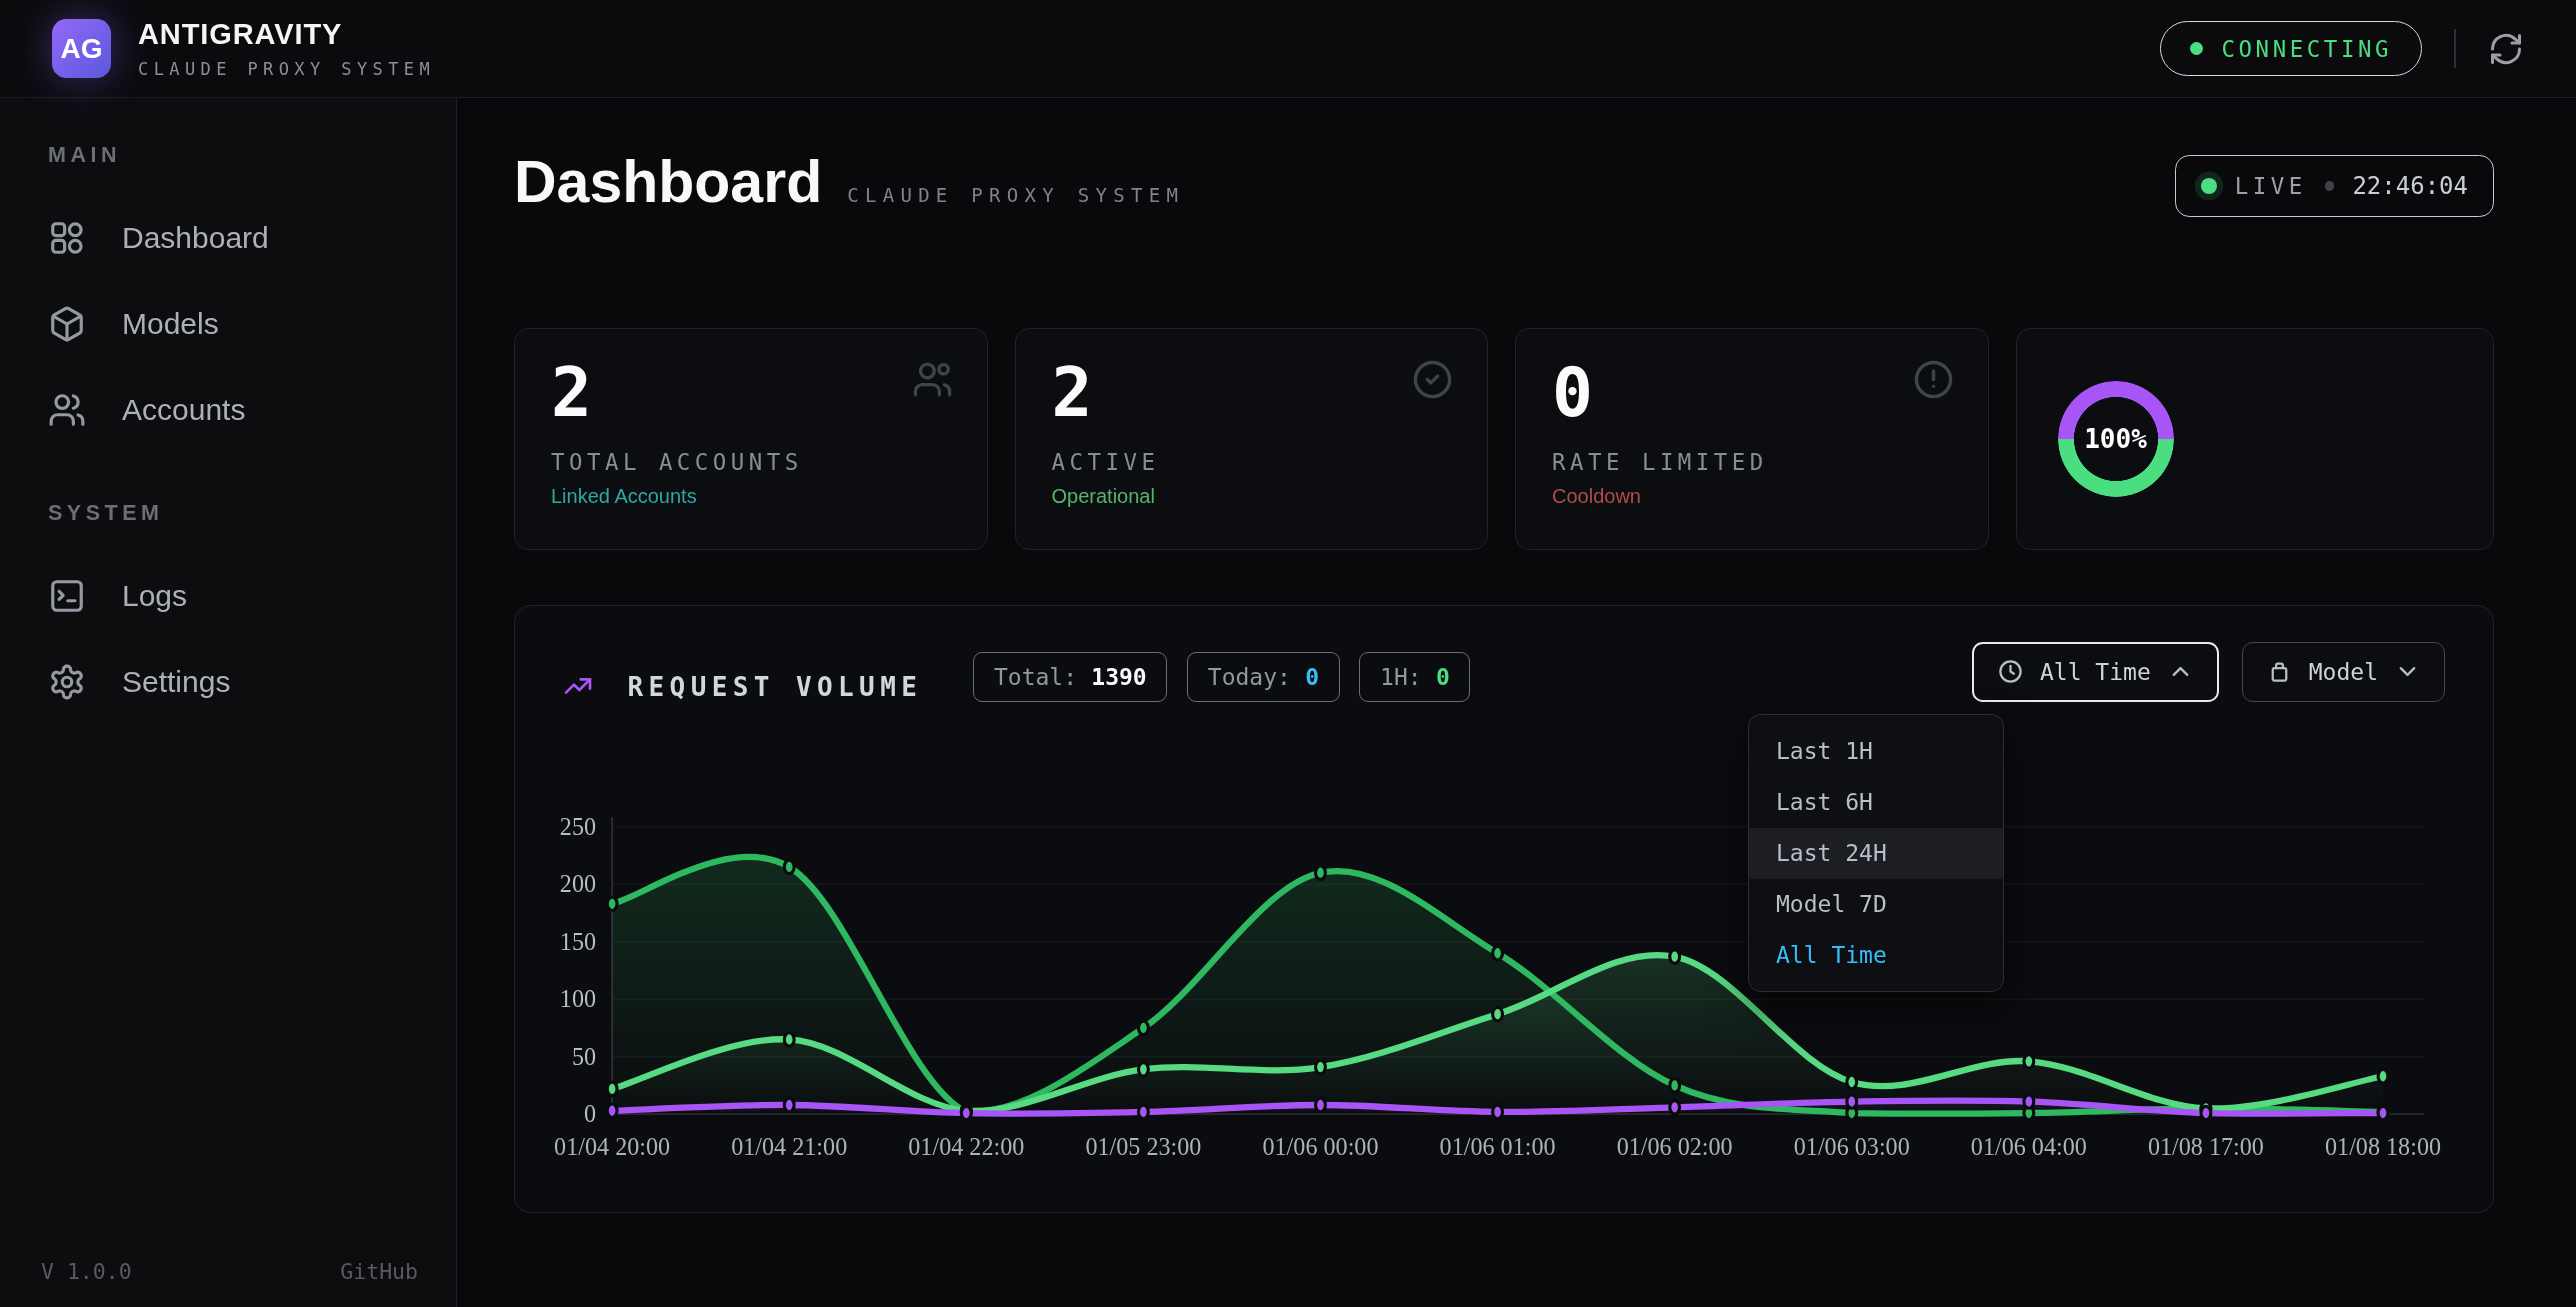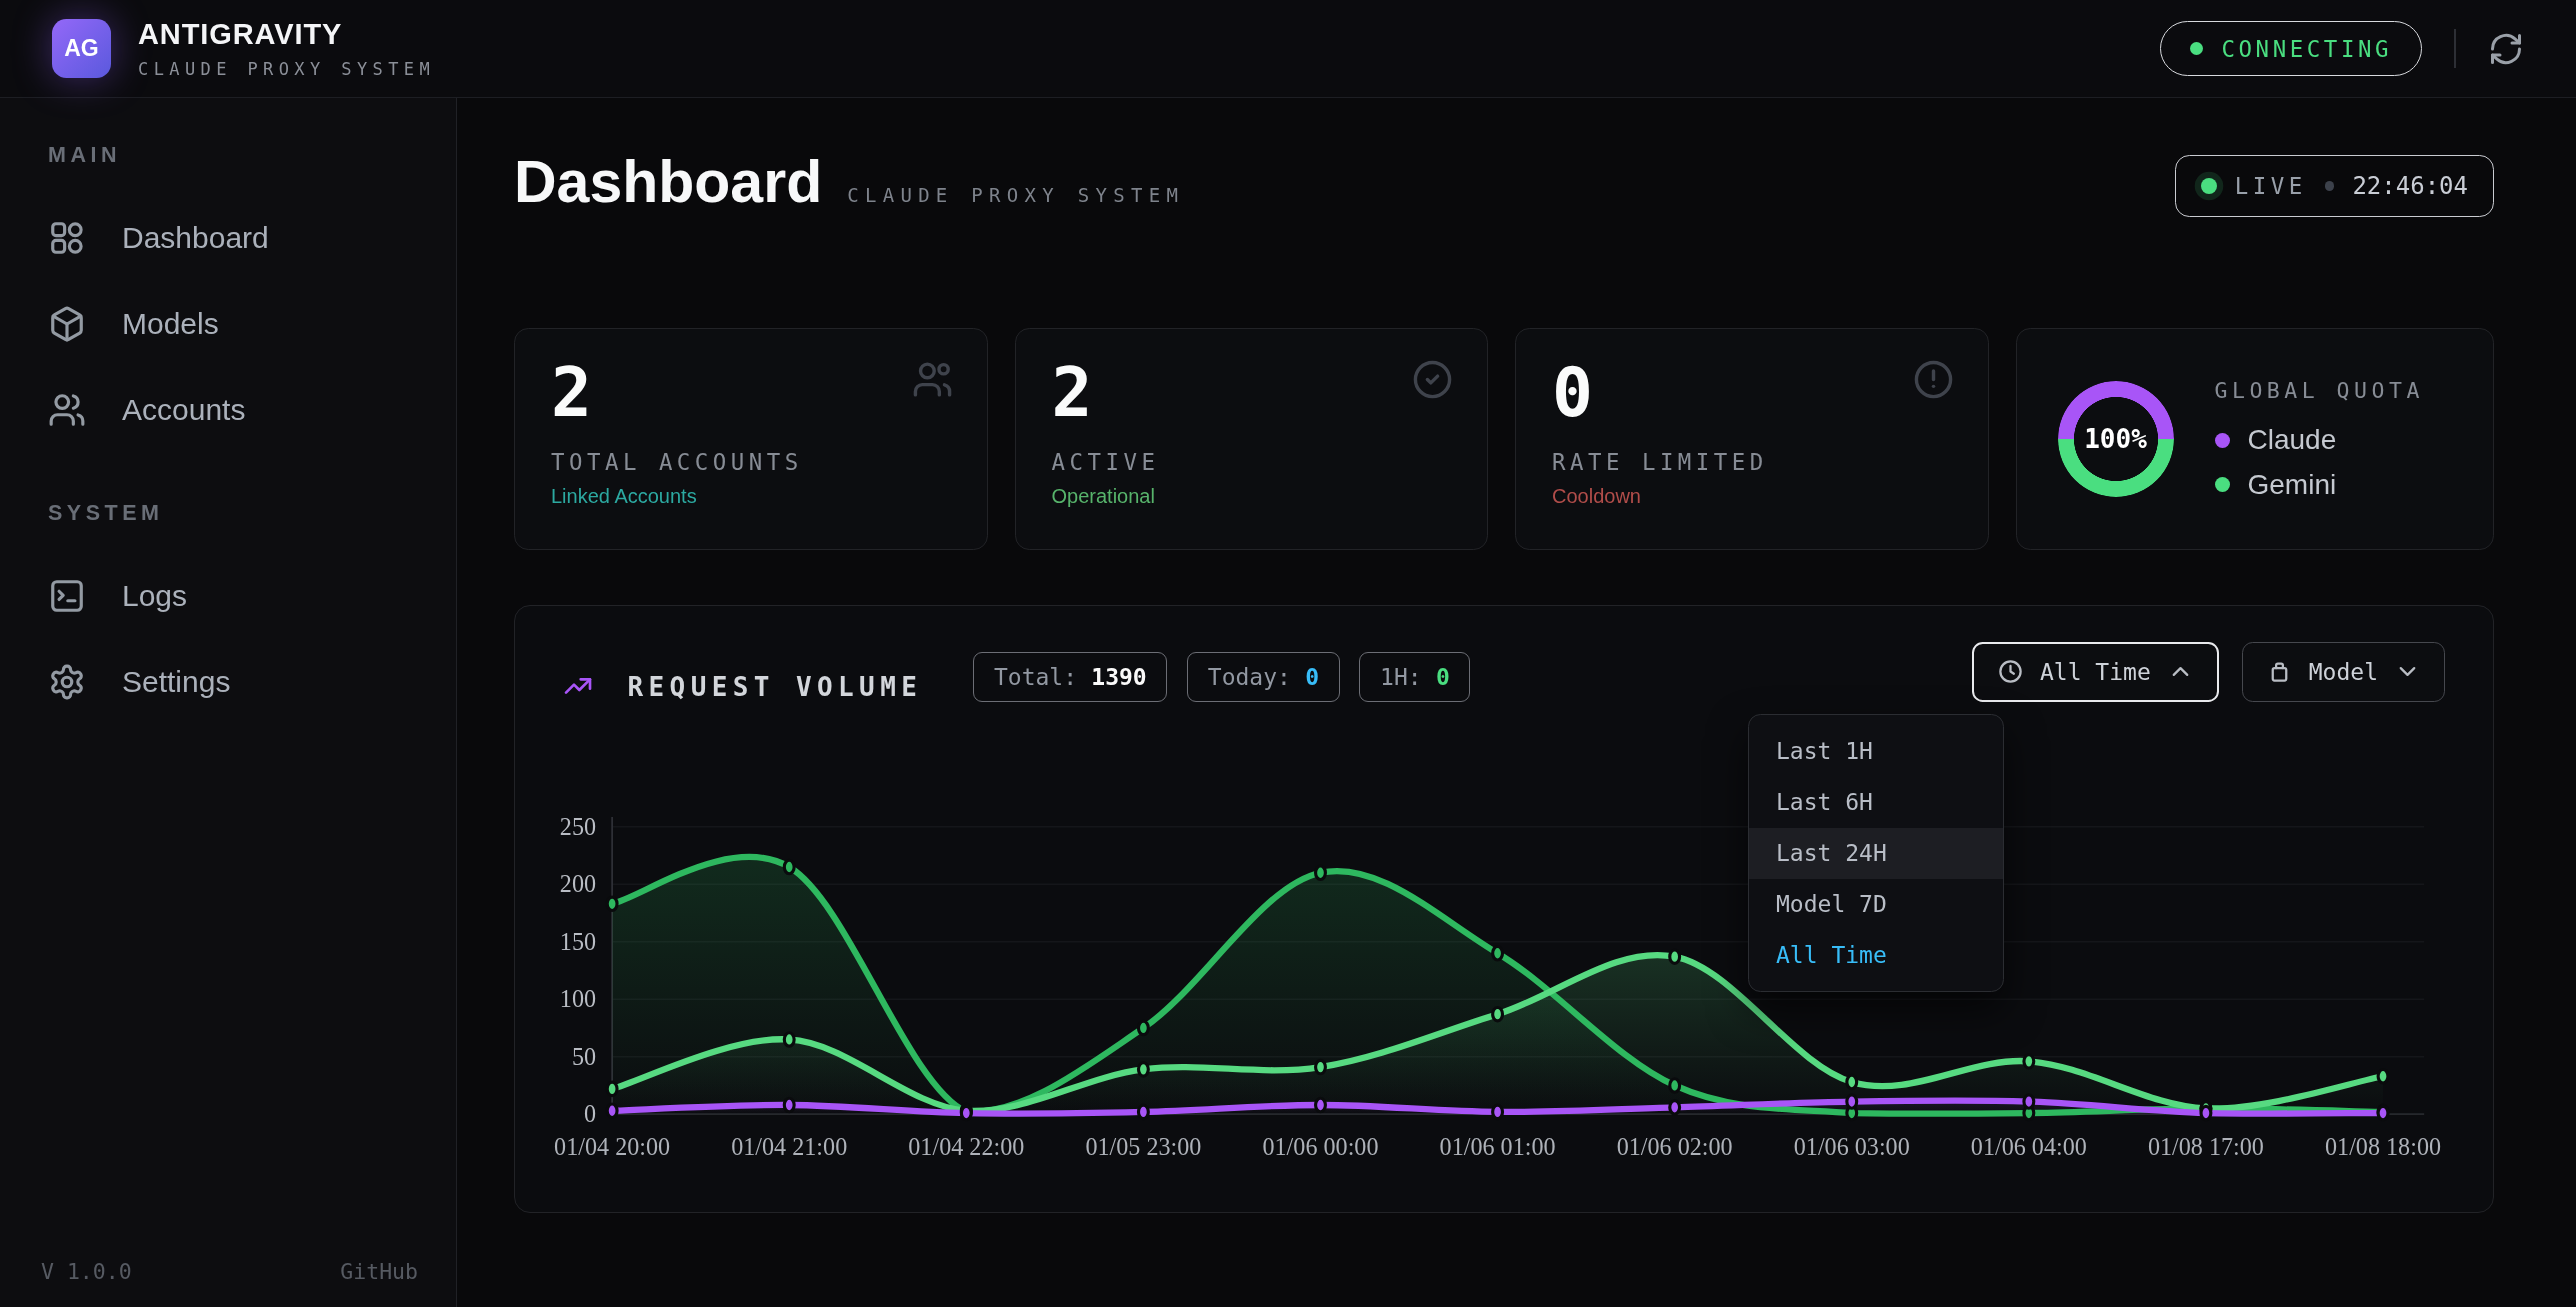--- a/index.html
+++ b/index.html
@@ -5,21 +5,21 @@
   * { margin:0; padding:0; box-sizing:border-box; }
   html,body { width:2576px; height:1308px; background:#09090b; overflow:hidden;
     font-family:"Liberation Sans", sans-serif; color:#e5e7eb; }
 
   
   .topbar { position:absolute; top:0; left:0; width:2576px; height:98px; background:#0b0b0e;
     border-bottom:0.9px solid #1d1e23; display:flex; align-items:center; justify-content:space-between;
     padding:0 52px; z-index:20; }
   .brand { display:flex; align-items:center; gap:27px; }
   .logo { width:59px; height:59px; border-radius:14.3px; background:linear-gradient(135deg,#9468f8,#5a59dd);
-    display:flex; align-items:center; justify-content:center; font-weight:bold; font-size:23px; color:#fff;
+    display:flex; align-items:center; justify-content:center; font-weight:bold; font-size:28px; color:#fff;
     box-shadow:0 0 38px rgba(139,92,246,.4); }
   .brand-title { font-size:29px; font-weight:bold; letter-spacing:0.9px; color:#f4f5f7; }
   .brand-sub { font-family:"DejaVu Sans Mono",monospace; font-size:17px; color:#8b8f98; letter-spacing:5.4px; margin-top:7.2px; }
   .top-right { display:flex; align-items:center; gap:32px; }
   .conn-badge { display:flex; align-items:center; gap:18px; border:1.8px solid #d8dade; border-radius:894px; padding:13.4px 29px; }
   .conn-dot { width:13.4px; height:13.4px; border-radius:50%; background:#4ade80; }
   .conn-text { font-family:"DejaVu Sans Mono",monospace; font-size:22.4px; color:#4ade80; letter-spacing:3.6px; }
   .top-divider { width:1.8px; height:39px; background:#2d2f35; }
   .icon-btn { width:36px; height:36px; color:#9aa0a8; cursor:pointer; }
   .icon-btn svg { width:36px; height:36px; }
@@ -226,31 +226,20 @@
       <svg class="card-icon" viewBox="0 0 24 24" fill="none" stroke="currentColor" stroke-width="2" stroke-linecap="round" stroke-linejoin="round">
         <circle cx="12" cy="12" r="10"></circle>
           <path d="M12 7v5"></path>
           <path d="M12 16h.01"></path>
       </svg>
     </div>
     <div class="card card-quota">
       <div class="donut-wrap">
         <div class="donut" id="quota-donut-ring" style="background: conic-gradient(from 90deg, rgb(74, 222, 128) 0deg, rgb(74, 222, 128) 50%, rgb(168, 85, 247) 50%, rgb(168, 85, 247) 100%);"></div>
         <div class="donut-text">100%</div>
-      </div>
-      <div>
-        <div class="quota-label">GLOBAL QUOTA</div>
-        <div class="quota-item">
-          <span class="quota-dot" style="background: rgb(168, 85, 247);"></span>
-          <span>Claude</span>
-        </div>
-        <div class="quota-item">
-          <span class="quota-dot" style="background: rgb(74, 222, 128);"></span>
-          <span>Gemini</span>
-        </div>
       </div>
     </div>
   </div>
 
   <div class="panel">
     <div class="panel-head">
       <svg class="trend-icon" viewBox="0 0 24 24" fill="none" stroke="currentColor" stroke-width="2" stroke-linecap="round" stroke-linejoin="round">
         <path d="m3 17 6-6 4 4 8-8"></path>
           <path d="M14 7h7v7"></path>
       </svg>

